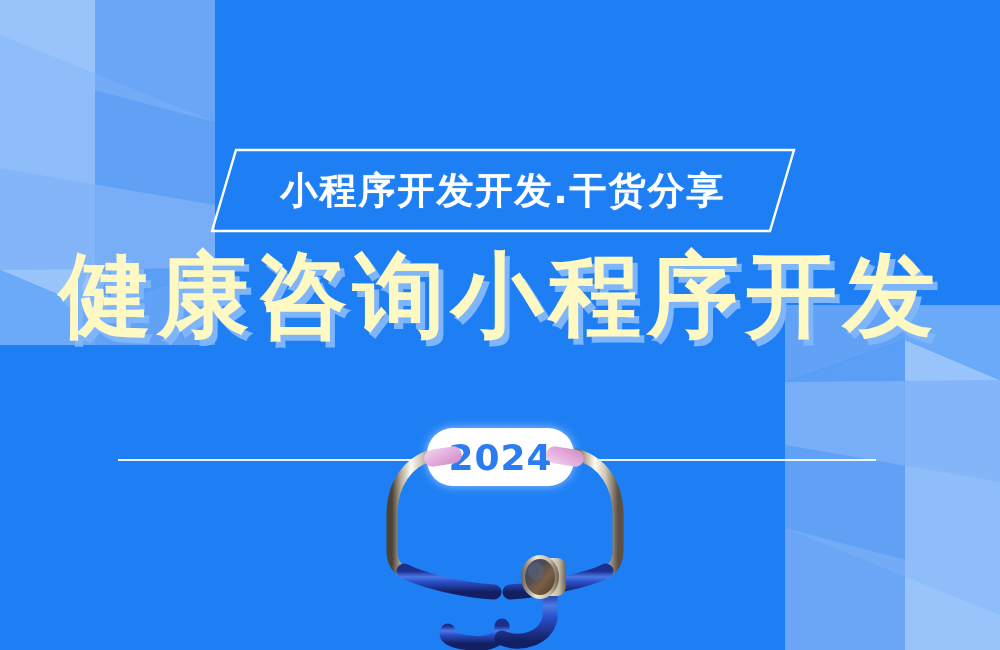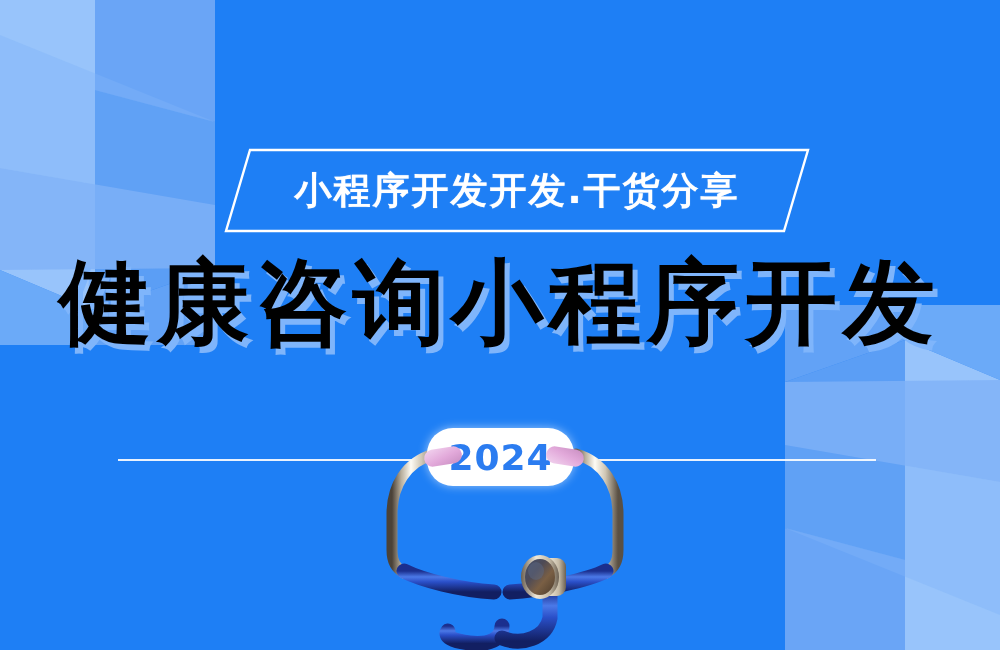--- a/index.html
+++ b/index.html
@@ -22,21 +22,21 @@
     position: absolute;
     top: 0; left: 0;
     width: 1000px;
     height: 650px;
     pointer-events: none;
   }
 
   
   .subtitle-banner {
     position: absolute;
-    left: 224px;
+    left: 210px;
     top: 148px;
     width: 586px;
     height: 85px;
   }
   .subtitle-banner svg {
     position: absolute;
     inset: 0;
   }
   .subtitle-text {
     position: absolute;
@@ -54,27 +54,28 @@
     text-shadow: 0 0 1px rgba(255,255,255,.6);
   }
 
   
   .main-title {
     position: absolute;
     left: 0;
     top: 255px;
     width: 1000px;
     text-align: center;
-    color: #000000;
+    color: #fef9c3;
     font-size: 92px;
     line-height: 1.05;
     font-weight: 700;
     letter-spacing: 6px;
     white-space: nowrap;
     text-shadow: 5px 6px 0 #7fb5fb;
+    font-family: Liberation Mono, monospace;
   }
 
   
   .hrule {
     position: absolute;
     left: 118px;
     top: 459px;
     width: 758px;
     height: 1.5px;
     background: #ffffff;

